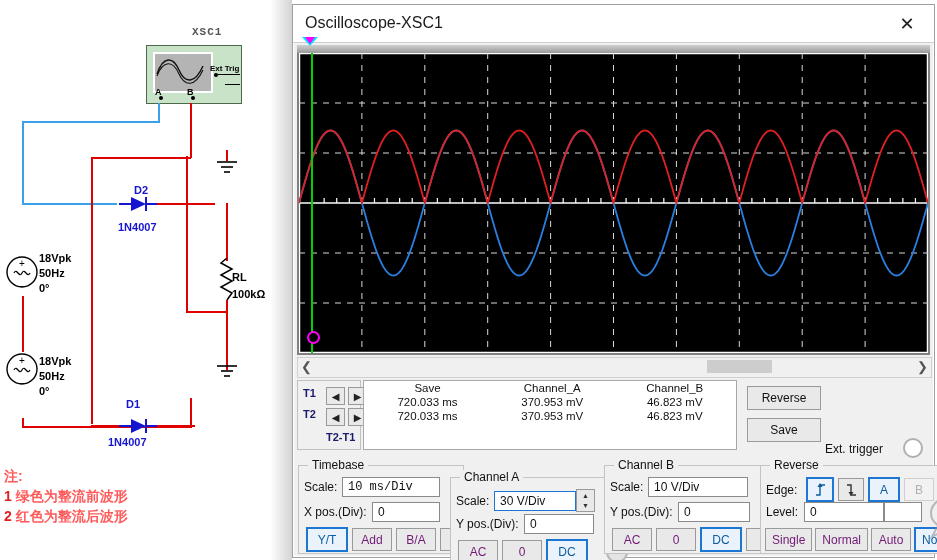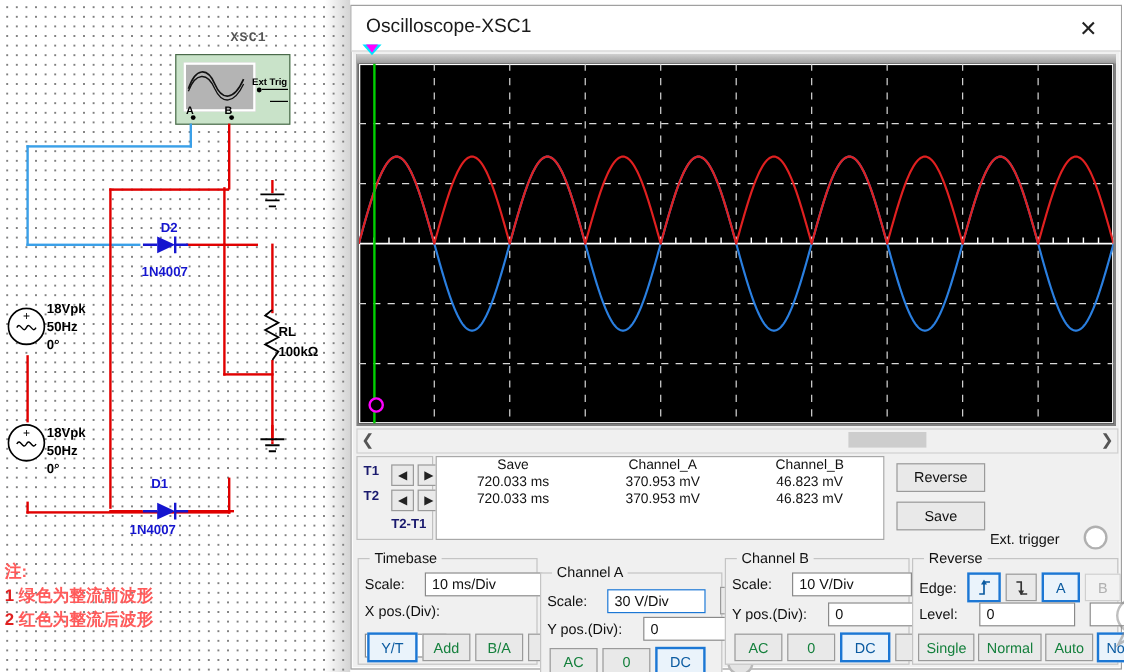--- a/index.html
+++ b/index.html
@@ -82,29 +82,29 @@
   #measTable table{width:100%;border-collapse:collapse;font-size:11.5px;color:#111;}
   #measTable td{text-align:center;padding:1px 0;}
   #measTable td.c0{width:112px;} #measTable td.c1{width:108px;} #measTable td.c2{width:108px;}
   #revBtn,#saveBtn{position:absolute;left:454px;width:72px;height:22px;
     background:#e9e9e9;border:1px solid #9a9a9a;font-size:12px;color:#111;
     display:flex;align-items:center;justify-content:center;cursor:pointer;}
   #revBtn{top:381px;} #saveBtn{top:413px;}
   #extTrigLbl{position:absolute;left:532px;top:437px;font-size:12px;color:#111;}
   #extTrigDot{position:absolute;left:610px;top:433px;width:16px;height:16px;border-radius:50%;
     background:#fff;border:2px solid #b0b0b0;cursor:pointer;}
-  .group{position:absolute;border:1px solid #c4c4c4;background:#f0f0f0;}
+  .group{position:absolute;border:1px solid #c4c4c4;background:#f0f0f0;padding-left:16px;}
   .gtitle{position:absolute;top:-8px;left:9px;background:#f0f0f0;padding:0 4px;font-size:12px;color:#111;}
-  .frow{position:absolute;display:flex;align-items:center;gap:12px;}
+  .frow{position:absolute;display:flex;align-items:center;}
   .flbl{font-size:12px;color:#111;}
   .finput{background:#fff;border:1px solid #8a8a8a;height:20px;font-size:12px;
     color:#111;padding:0 5px;display:flex;align-items:center;box-sizing:border-box;cursor:text;}
   .finput.focus{border:1px solid #1c77d4;}
   .tbtn{height:21px;min-width:26px;padding:0 6px;background:#e9e9e9;border:1px solid #9a9a9a;
-    font-size:12px;color:#15803d;display:flex;align-items:center;justify-content:center;cursor:pointer;}
+    font-size:12px;color:#701a75;display:flex;align-items:center;justify-content:center;cursor:pointer;}
   .tbtn.sel{border:2px solid #1c77d4;background:#eaf3fb;color:#0b5ba1;}
   .tbtn.dis{color:#b0b0b0;border-color:#cfcfcf;background:#f2f2f2;}
   .knob{width:18px;height:18px;border-radius:50%;background:#e4e4e4;
     border:2px solid #b8b8b8;cursor:pointer;}
   .spin{width:17px;height:21px;background:#e9e9e9;border:1px solid #9a9a9a;
     display:flex;flex-direction:column;align-items:center;justify-content:space-around;cursor:pointer;}
   .spin i{font-style:normal;font-size:7px;line-height:7px;color:#333;}
   #watermark{position:absolute;left:630px;top:480px;width:300px;height:70px;
     pointer-events:none;opacity:.55;}
 </style>
@@ -370,23 +370,23 @@
 
   <div id="revBtn">Reverse</div>
   <div id="saveBtn">Save</div>
   <div id="extTrigLbl">Ext. trigger</div>
   <div id="extTrigDot"></div>
 
   <div class="group" style="left:5px;top:460px;width:148px;height:87px;">
     <div class="gtitle">Timebase</div>
     <div class="frow" style="left:5px;top:11px;">
       <span class="flbl" style="width:38px;">Scale:</span>
-      <span class="finput" style="width:98px;">10 ms/Div</span>
-    </div>
-    <div class="frow" style="left:5px;top:36px;flex-direction:column;">
+      <span class="finput" style="width:98px;font-family:Liberation Mono, monospace;">10 ms/Div</span>
+    </div>
+    <div class="frow" style="left:5px;top:36px;">
       <span class="flbl" style="width:68px;">X pos.(Div):</span>
       <span class="finput" style="width:68px;">0</span>
     </div>
     <div class="frow" style="left:7px;top:61px;gap:4px;">
       <span class="tbtn sel">Y/T</span>
       <span class="tbtn">Add</span>
       <span class="tbtn">B/A</span>
       <span class="tbtn">A/B</span>
     </div>
   </div>

